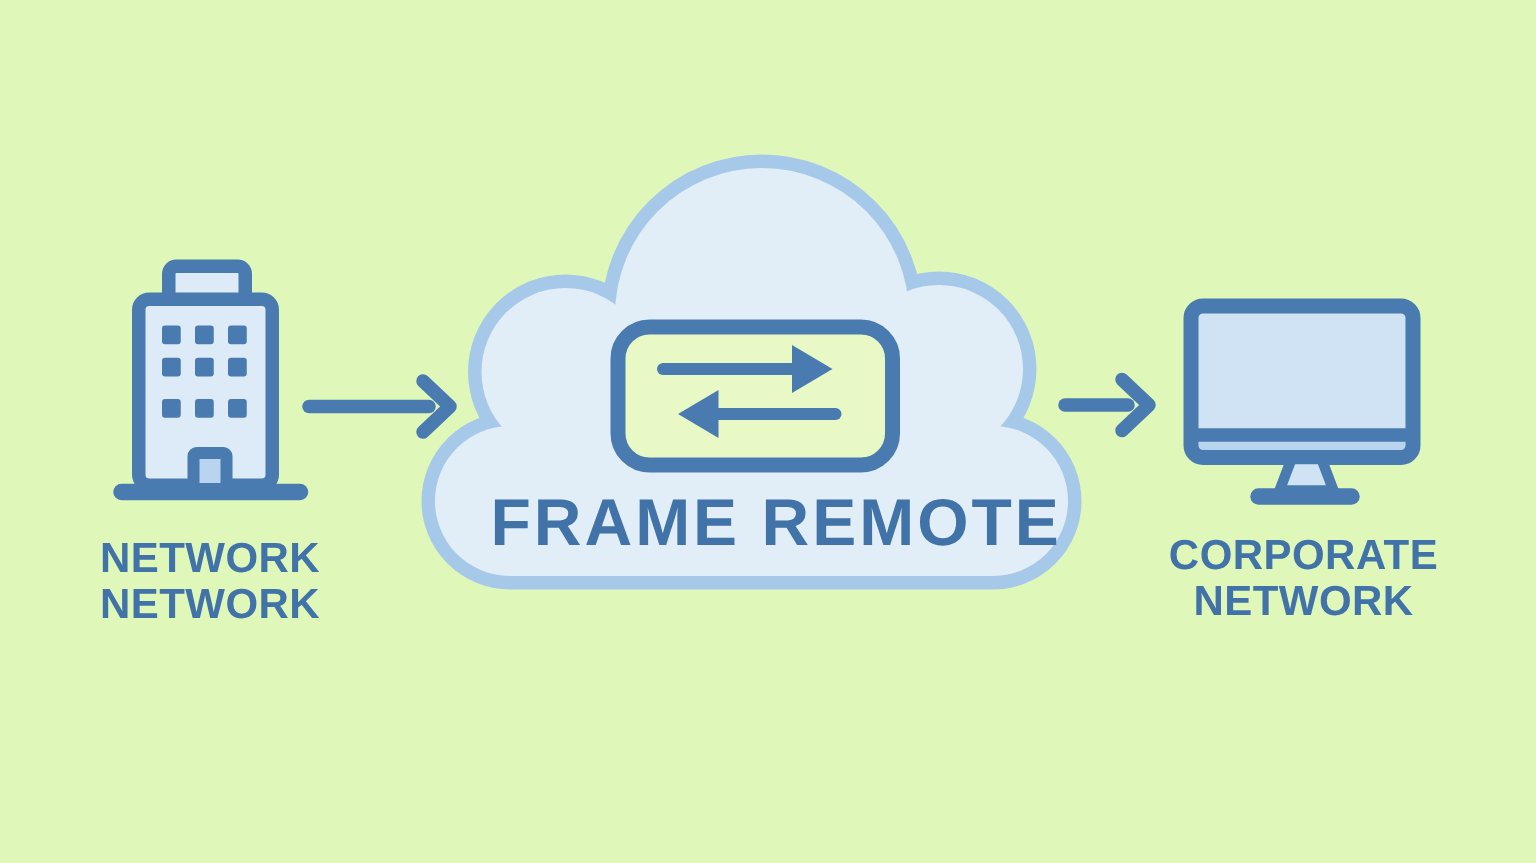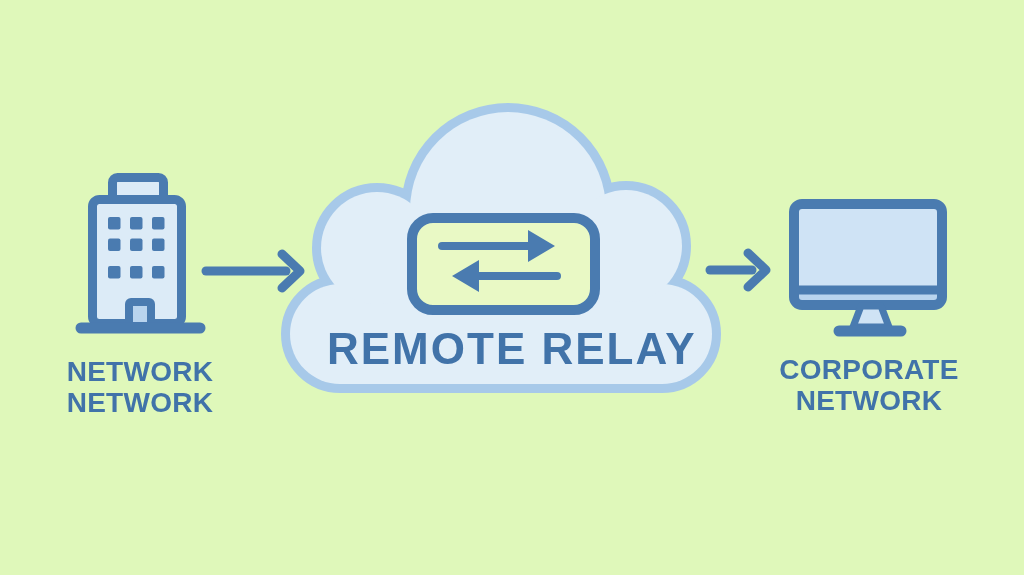--- a/index.html
+++ b/index.html
@@ -116,21 +116,21 @@
         <g>
           <line x1="164" y1="150" x2="252" y2="150" class="st-outline rc" stroke-width="8"></line>
           <polygon points="250,134 250,166 277,150" class="fl-outline"></polygon>
         </g>
         <g>
           <line x1="199" y1="180" x2="279" y2="180" class="st-outline rc" stroke-width="8"></line>
           <polygon points="201,164 201,196 174,180" class="fl-outline"></polygon>
         </g>
       </g>
     </svg>
-    <div class="cloud-title abs" style="left:49px;top:231px;width:360px;">REMOTE RELAY</div>
+    <div class="cloud-title abs" style="left:49px;top:231px;width:360px;">FRAME REMOTE</div>
   </div>
 
   <svg class="abs" style="left:702px;top:245px;" width="80" height="50" viewBox="0 0 80 50">
     <line x1="8" y1="25" x2="50" y2="25" class="st-outline rc" stroke-width="9"></line>
     <polyline points="46,8 64,25 46,42" class="st-outline rc" stroke-width="9"></polyline>
   </svg>
 
   <div class="abs" style="left:765px;top:190px;width:185px;height:150px;margin-left:12px;">
     <svg width="185" height="150" viewBox="0 0 185 150">
 

